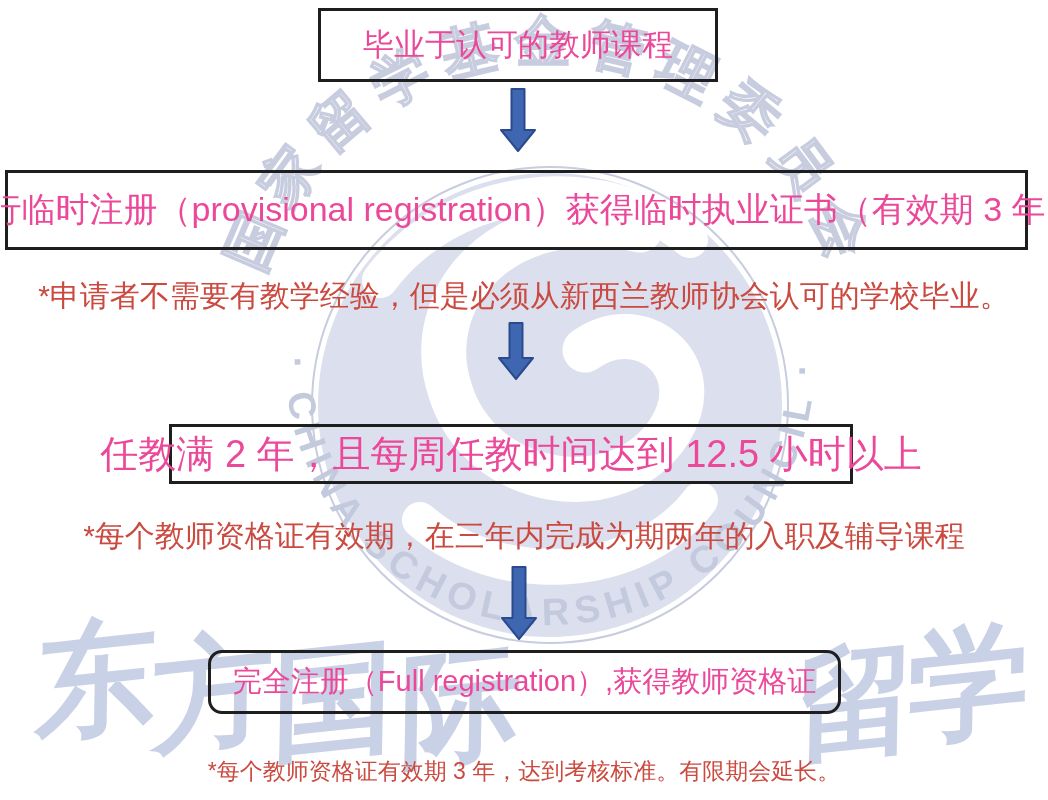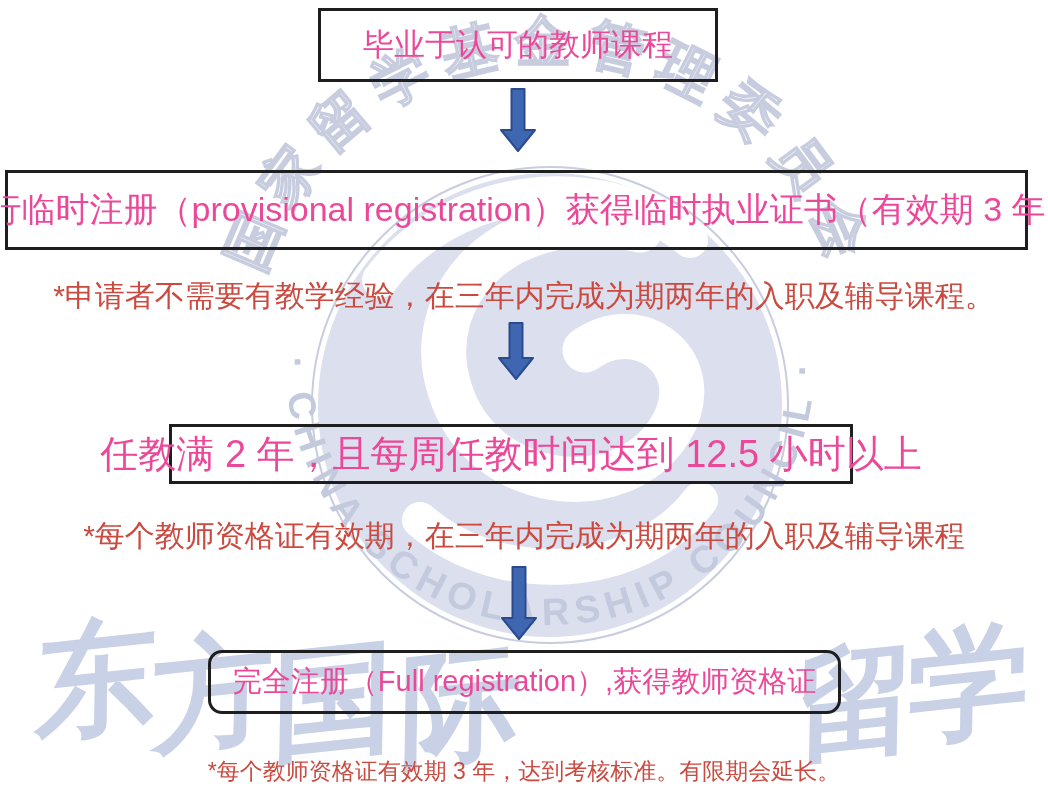--- a/index.html
+++ b/index.html
@@ -94,21 +94,21 @@
   </div>
 
   <svg class="arrow arrow1" width="38" height="64" viewBox="0 0 38 64">
     <path d="M 12.5 1 L 25.5 1 L 25.5 42 L 36 42 L 19 63 L 2 42 L 12.5 42 Z"></path>
   </svg>
 
   <div class="box box2">
     <span>进行临时注册（provisional registration）获得临时执业证书（有效期 3 年）</span>
   </div>
 
-  <div class="note note1">*申请者不需要有教学经验，在三年内完成为期两年的入职及辅导课程。</div>
+  <div class="note note1">*申请者不需要有教学经验，但是必须从新西兰教师协会认可的学校毕业。</div>
 
   <svg class="arrow arrow2" width="38" height="58" viewBox="0 0 38 58">
     <path d="M 12.5 1 L 25.5 1 L 25.5 36 L 36 36 L 19 57 L 2 36 L 12.5 36 Z"></path>
   </svg>
 
   <div class="box box3">
     <span>任教满 2 年，且每周任教时间达到 12.5 小时以上</span>
   </div>
 
   <div class="note note2">*每个教师资格证有效期，在三年内完成为期两年的入职及辅导课程</div>

